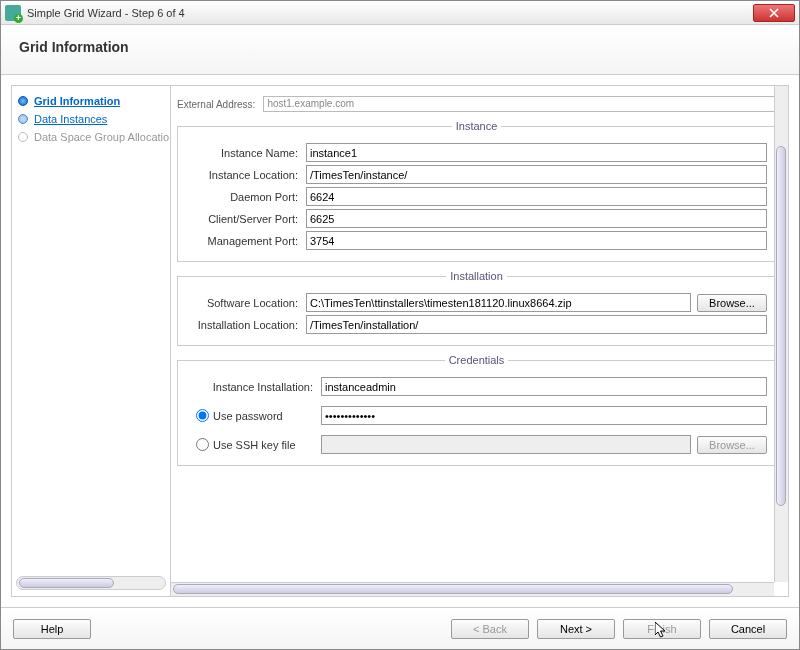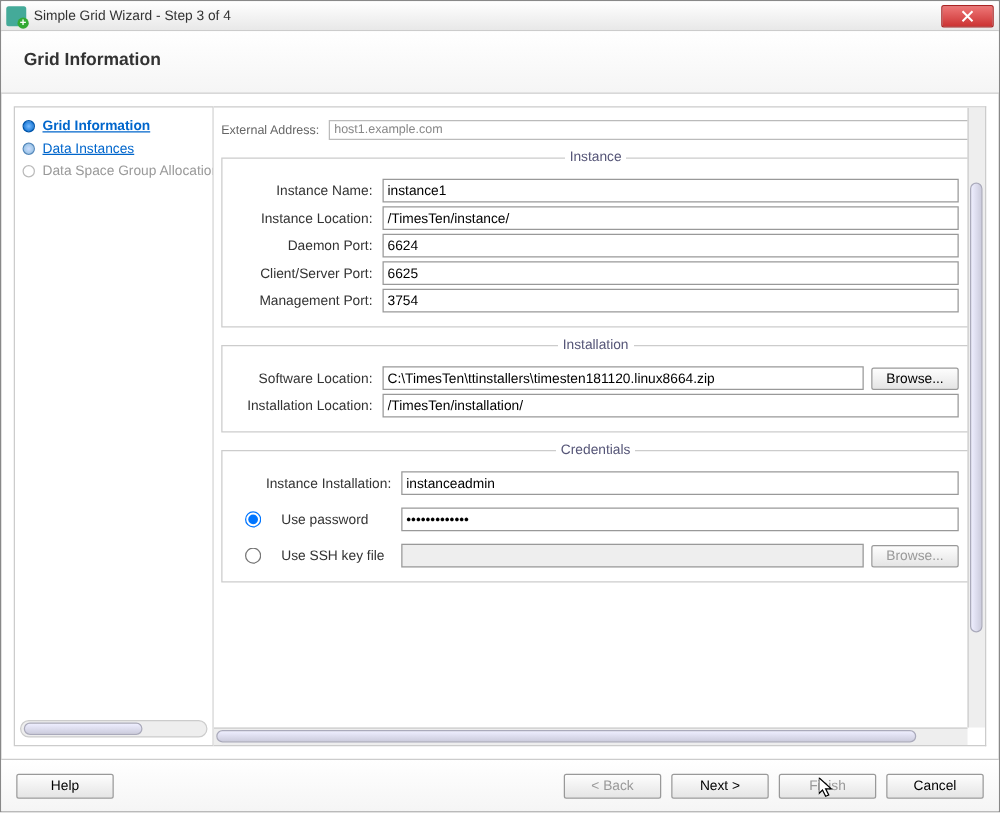--- a/index.html
+++ b/index.html
@@ -31,42 +31,42 @@
 .row input[type=text], .row input[type=password] { flex: 1; border: 1px solid #999; padding: 2px 3px; font-family: inherit; font-size: 11px; height: 19px; }
 .row input.short { flex: 0 0 auto; width: 320px; }
 .row input[disabled] { background: #eee; color: #888; }
 fieldset { border: 1px solid #ccc; margin: 8px 0; padding: 8px; }
 legend { color: #557; padding: 0 4px; text-align: center; }
 .btn { background: linear-gradient(#fdfdfd, #e5e5e5); border: 1px solid #999; border-radius: 2px; padding: 2px 10px; font-family: inherit; font-size: 11px; cursor: pointer; min-width: 70px; }
 .btn:disabled { color: #999; cursor: default; }
 .checkbox-row { display: flex; align-items: center; gap: 4px; }
 .checkbox-row input[type=checkbox] { accent-color: #26c; }
 .save-pw { display: inline-flex; align-items: center; gap: 4px; border: 1px solid #d90; background: #fff8e8; padding: 1px 4px; }
-.radio-row { display: flex; align-items: center; gap: 16px; padding: 3px 0; }
+.radio-row { display: flex; align-items: center; gap: 4px; padding: 3px 0; }
 .radio-row label { width: auto; text-align: left; padding: 0; }
 .top-truncated { display: flex; align-items: center; gap: 8px; margin-bottom: 4px; }
 .top-truncated .lbl { color: #666; font-size: 10px; }
 .top-truncated .val { flex: 1; border: 1px solid #bbb; padding: 1px 3px; color: #888; font-size: 10px; height: 16px; overflow: hidden; }
 .vscroll { position: absolute; right: 0; top: 0; bottom: 14px; width: 14px; background: #eee; border-left: 1px solid #ccc; }
 .vscroll .thumb { position: absolute; left: 1px; top: 60px; width: 10px; height: 360px; background: linear-gradient(90deg, #eef, #ccd); border: 1px solid #aab; border-radius: 5px; }
 .hscroll2 { position: absolute; left: 0; right: 14px; bottom: 0; height: 14px; background: #eee; border-top: 1px solid #ccc; }
 .hscroll2 .thumb { position: absolute; top: 1px; left: 2px; height: 10px; width: 560px; background: linear-gradient(#eef, #ccd); border: 1px solid #aab; border-radius: 5px; }
 .footer { height: 42px; border-top: 1px solid #ccc; display: flex; align-items: center; padding: 0 12px; gap: 8px; background: linear-gradient(#fff, #f5f5f5); }
 .footer .spacer { flex: 1; }
 .footer .btn { min-width: 78px; padding: 3px 10px; }
 .cursor { position: absolute; width: 14px; height: 18px; pointer-events: none; }
 .inst-row input { margin-right: 6px; }
 </style>
 </head>
 <body>
 
 <div class="window">
   <div class="titlebar">
     <div class="icon"></div>
-    <div class="title">Simple Grid Wizard - Step 3 of 4</div>
+    <div class="title">Simple Grid Wizard - Step 6 of 4</div>
     <div class="close-btn">
       <svg width="10" height="10" viewBox="0 0 10 10">
           <path d="M1 1 L9 9 M9 1 L1 9" stroke="#fff" stroke-width="1.6"></path>
         </svg>
     </div>
   </div>
 
   <div class="header">
     <h2>Grid Information</h2>
   </div>

